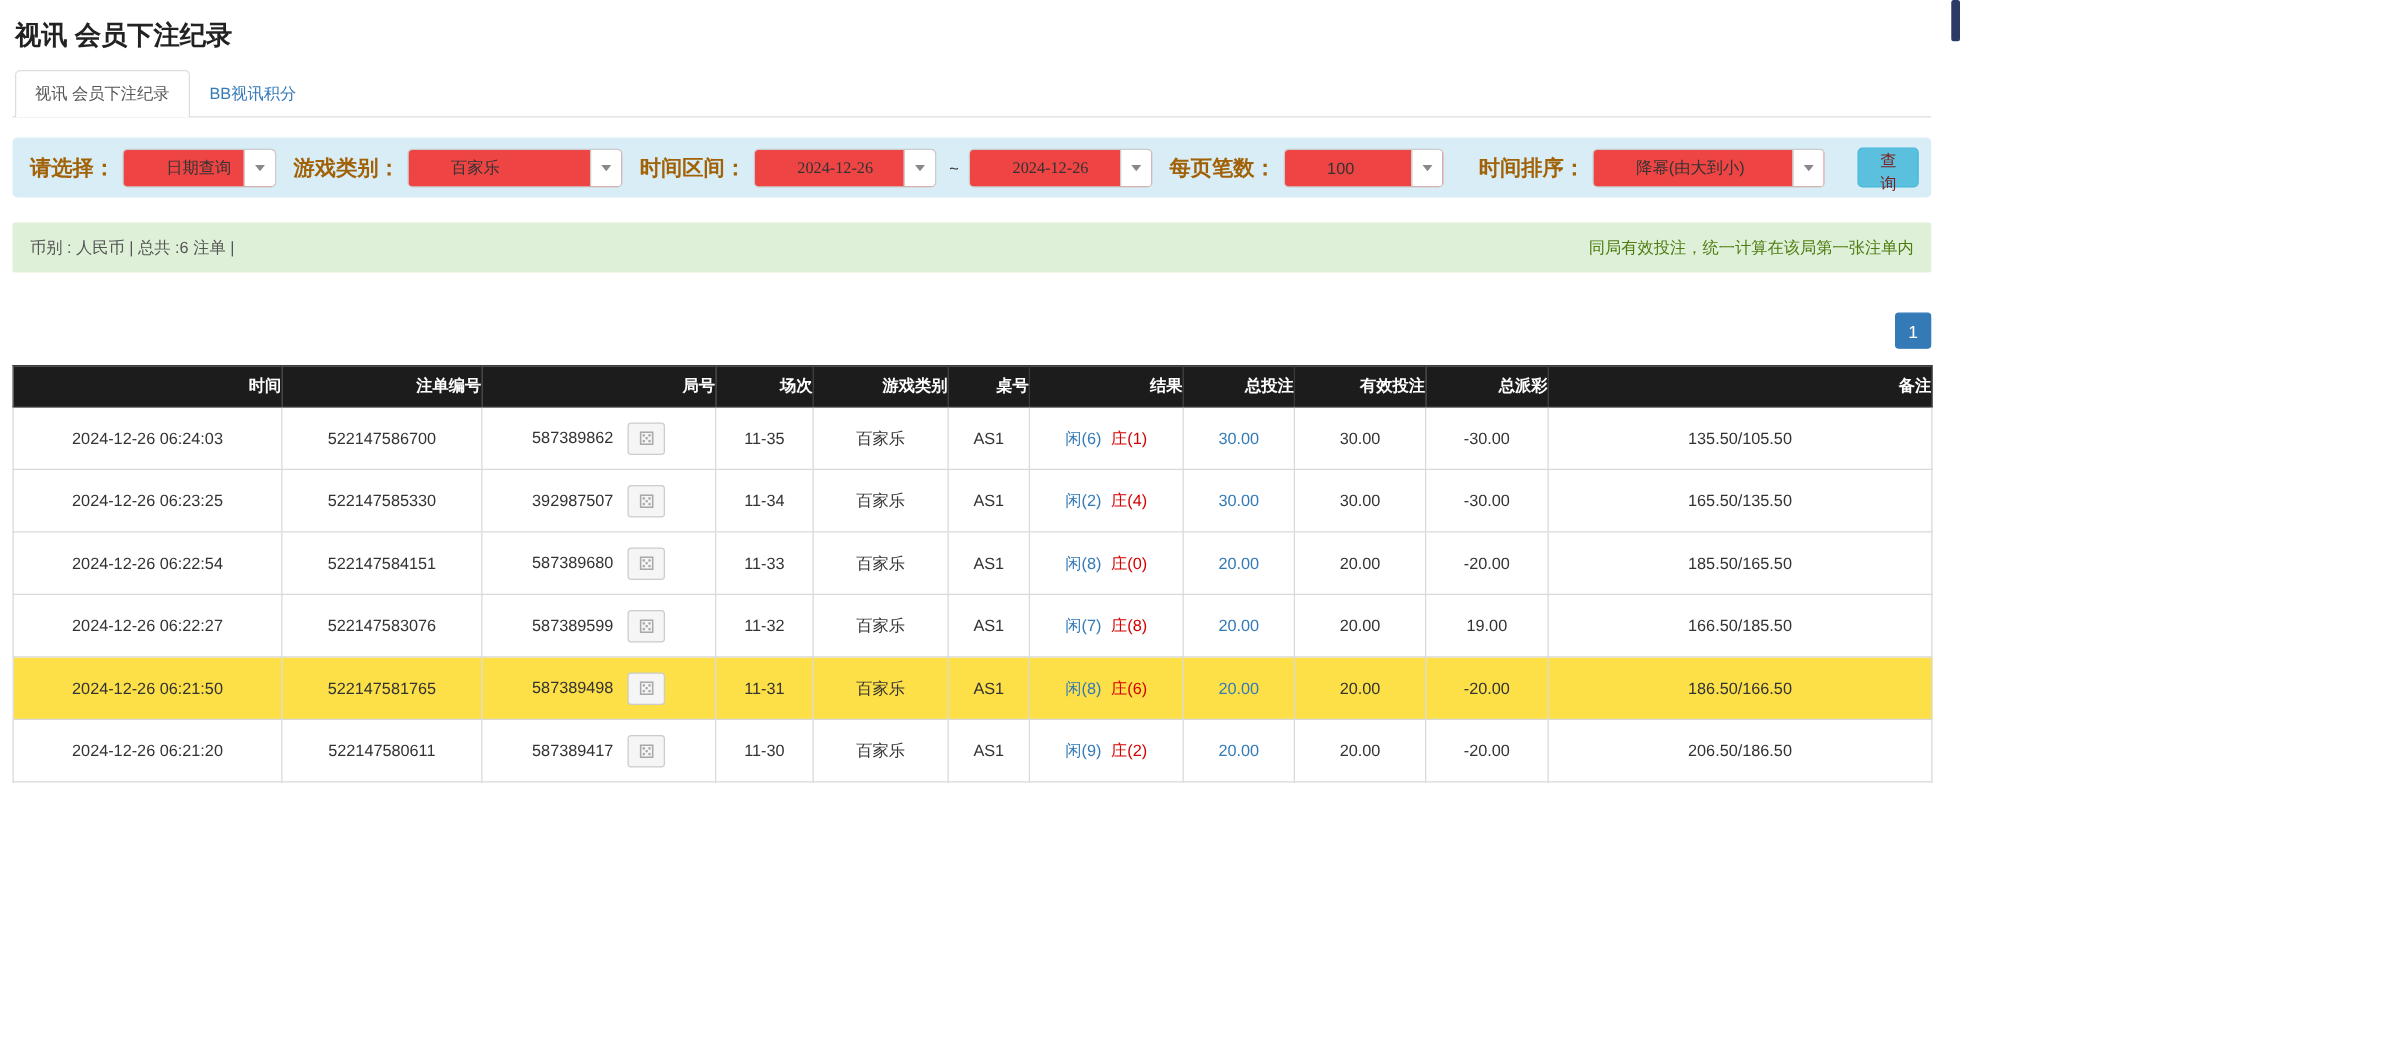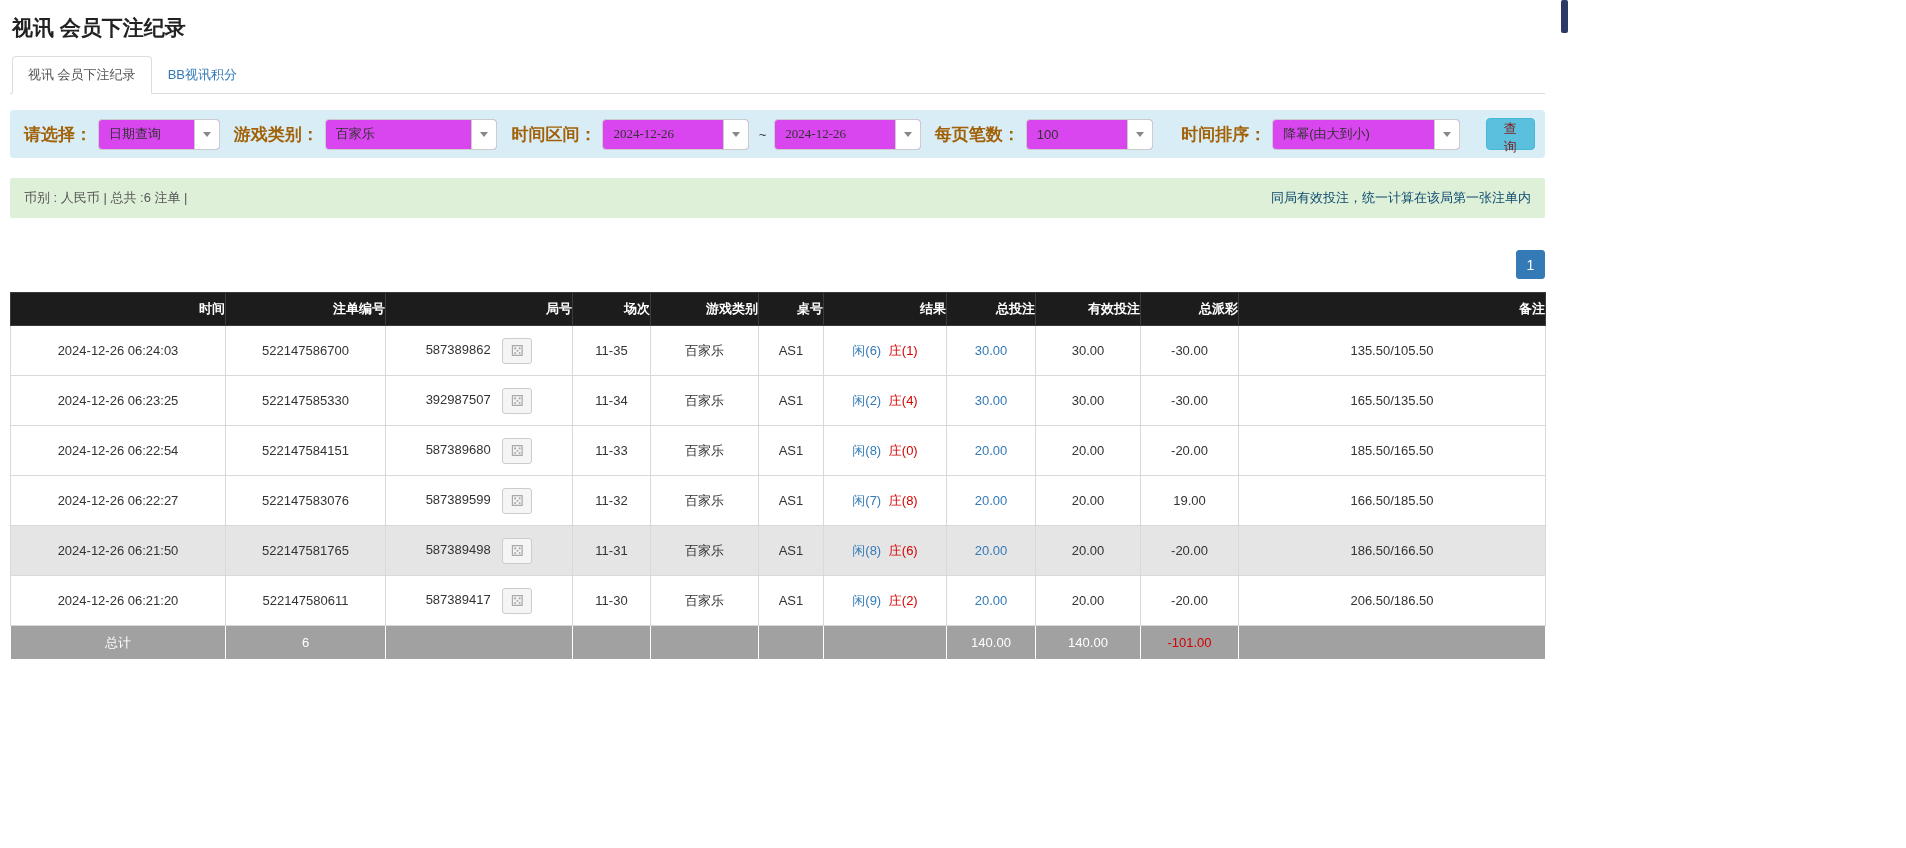--- a/index.html
+++ b/index.html
@@ -60,28 +60,29 @@
     font-weight: bold;
     color: #a16207;
     white-space: nowrap;
     margin-right: 6px;
   }
   .filter-label + .fake-select { margin-right: 14px; }
   .fake-select {
     display: inline-flex;
     align-items: center;
     justify-content: space-between;
-    background: #d946ef;
+    background: #ef4444;
     border: 1px solid #ccc;
     border-radius: 4px;
     height: 31px;
     font-size: 13px;
     color: #333;
     cursor: pointer;
     overflow: hidden;
+    padding-left: 24px;
   }
   .fake-select .value { padding: 0 8px 0 10px; white-space: nowrap; }
   .caret-box {
     width: 25px;
     height: 100%;
     border-left: 1px solid #ccc;
     display: flex;
     align-items: center;
     justify-content: center;
     background: #fff;
@@ -117,21 +118,21 @@
     background: #dff0d8;
     border-radius: 2px;
     padding: 11px 14px;
     display: flex;
     justify-content: space-between;
     align-items: center;
     font-size: 13px;
     width: 1535px;
   }
   .summary-left { color: #555; }
-  .summary-right { color: #0c4a6e; }
+  .summary-right { color: #4d7c0f; }
   
   .pagination {
     width: 1535px;
     display: flex;
     justify-content: flex-end;
   }
   .pagination.top { margin-top: 32px; margin-bottom: 13px; }
   .page-btn {
     min-width: 29px;
     height: 29px;
@@ -158,21 +159,21 @@
     border: 1px solid #3a3a3a;
     text-align: right;
   }
   table.records td {
     border: 1px solid #d9d9d9;
     text-align: center;
     height: 50px;
     color: #333;
     background: #fff;
   }
-  tr.highlight td { background: #e5e5e5; }
+  tr.highlight td { background: #fde047; }
   .player { color: #337ab7; margin-right: 4px; }
   .banker { color: #d40000; }
   .bet-link { color: #337ab7; text-decoration: none; cursor: pointer; }
   .neg { color: #d40000; }
   .replay-btn {
     display: inline-flex;
     align-items: center;
     justify-content: center;
     width: 30px; height: 26px;
     border: 1px solid #ccc;
@@ -428,33 +429,20 @@
       <span class="player">闲(9)</span>
       <span class="banker">庄(2)</span>
     </td>
     <td>
       <a class="bet-link">20.00</a>
     </td>
     <td>20.00</td>
     <td class="neg">-20.00</td>
     <td>206.50/186.50</td>
   </tr>
-        <tr class="footer-row">
-    <td>总计</td>
-    <td>6</td>
-    <td></td>
-    <td></td>
-    <td></td>
-    <td></td>
-    <td></td>
-    <td>140.00</td>
-    <td>140.00</td>
-    <td class="neg">-101.00</td>
-    <td></td>
-  </tr>
       </tbody>
   </table>
 
 </div>
 
 <div class="scrollbar-track">
   <div class="scrollbar-thumb"></div>
 </div>
 
 </body></html>

